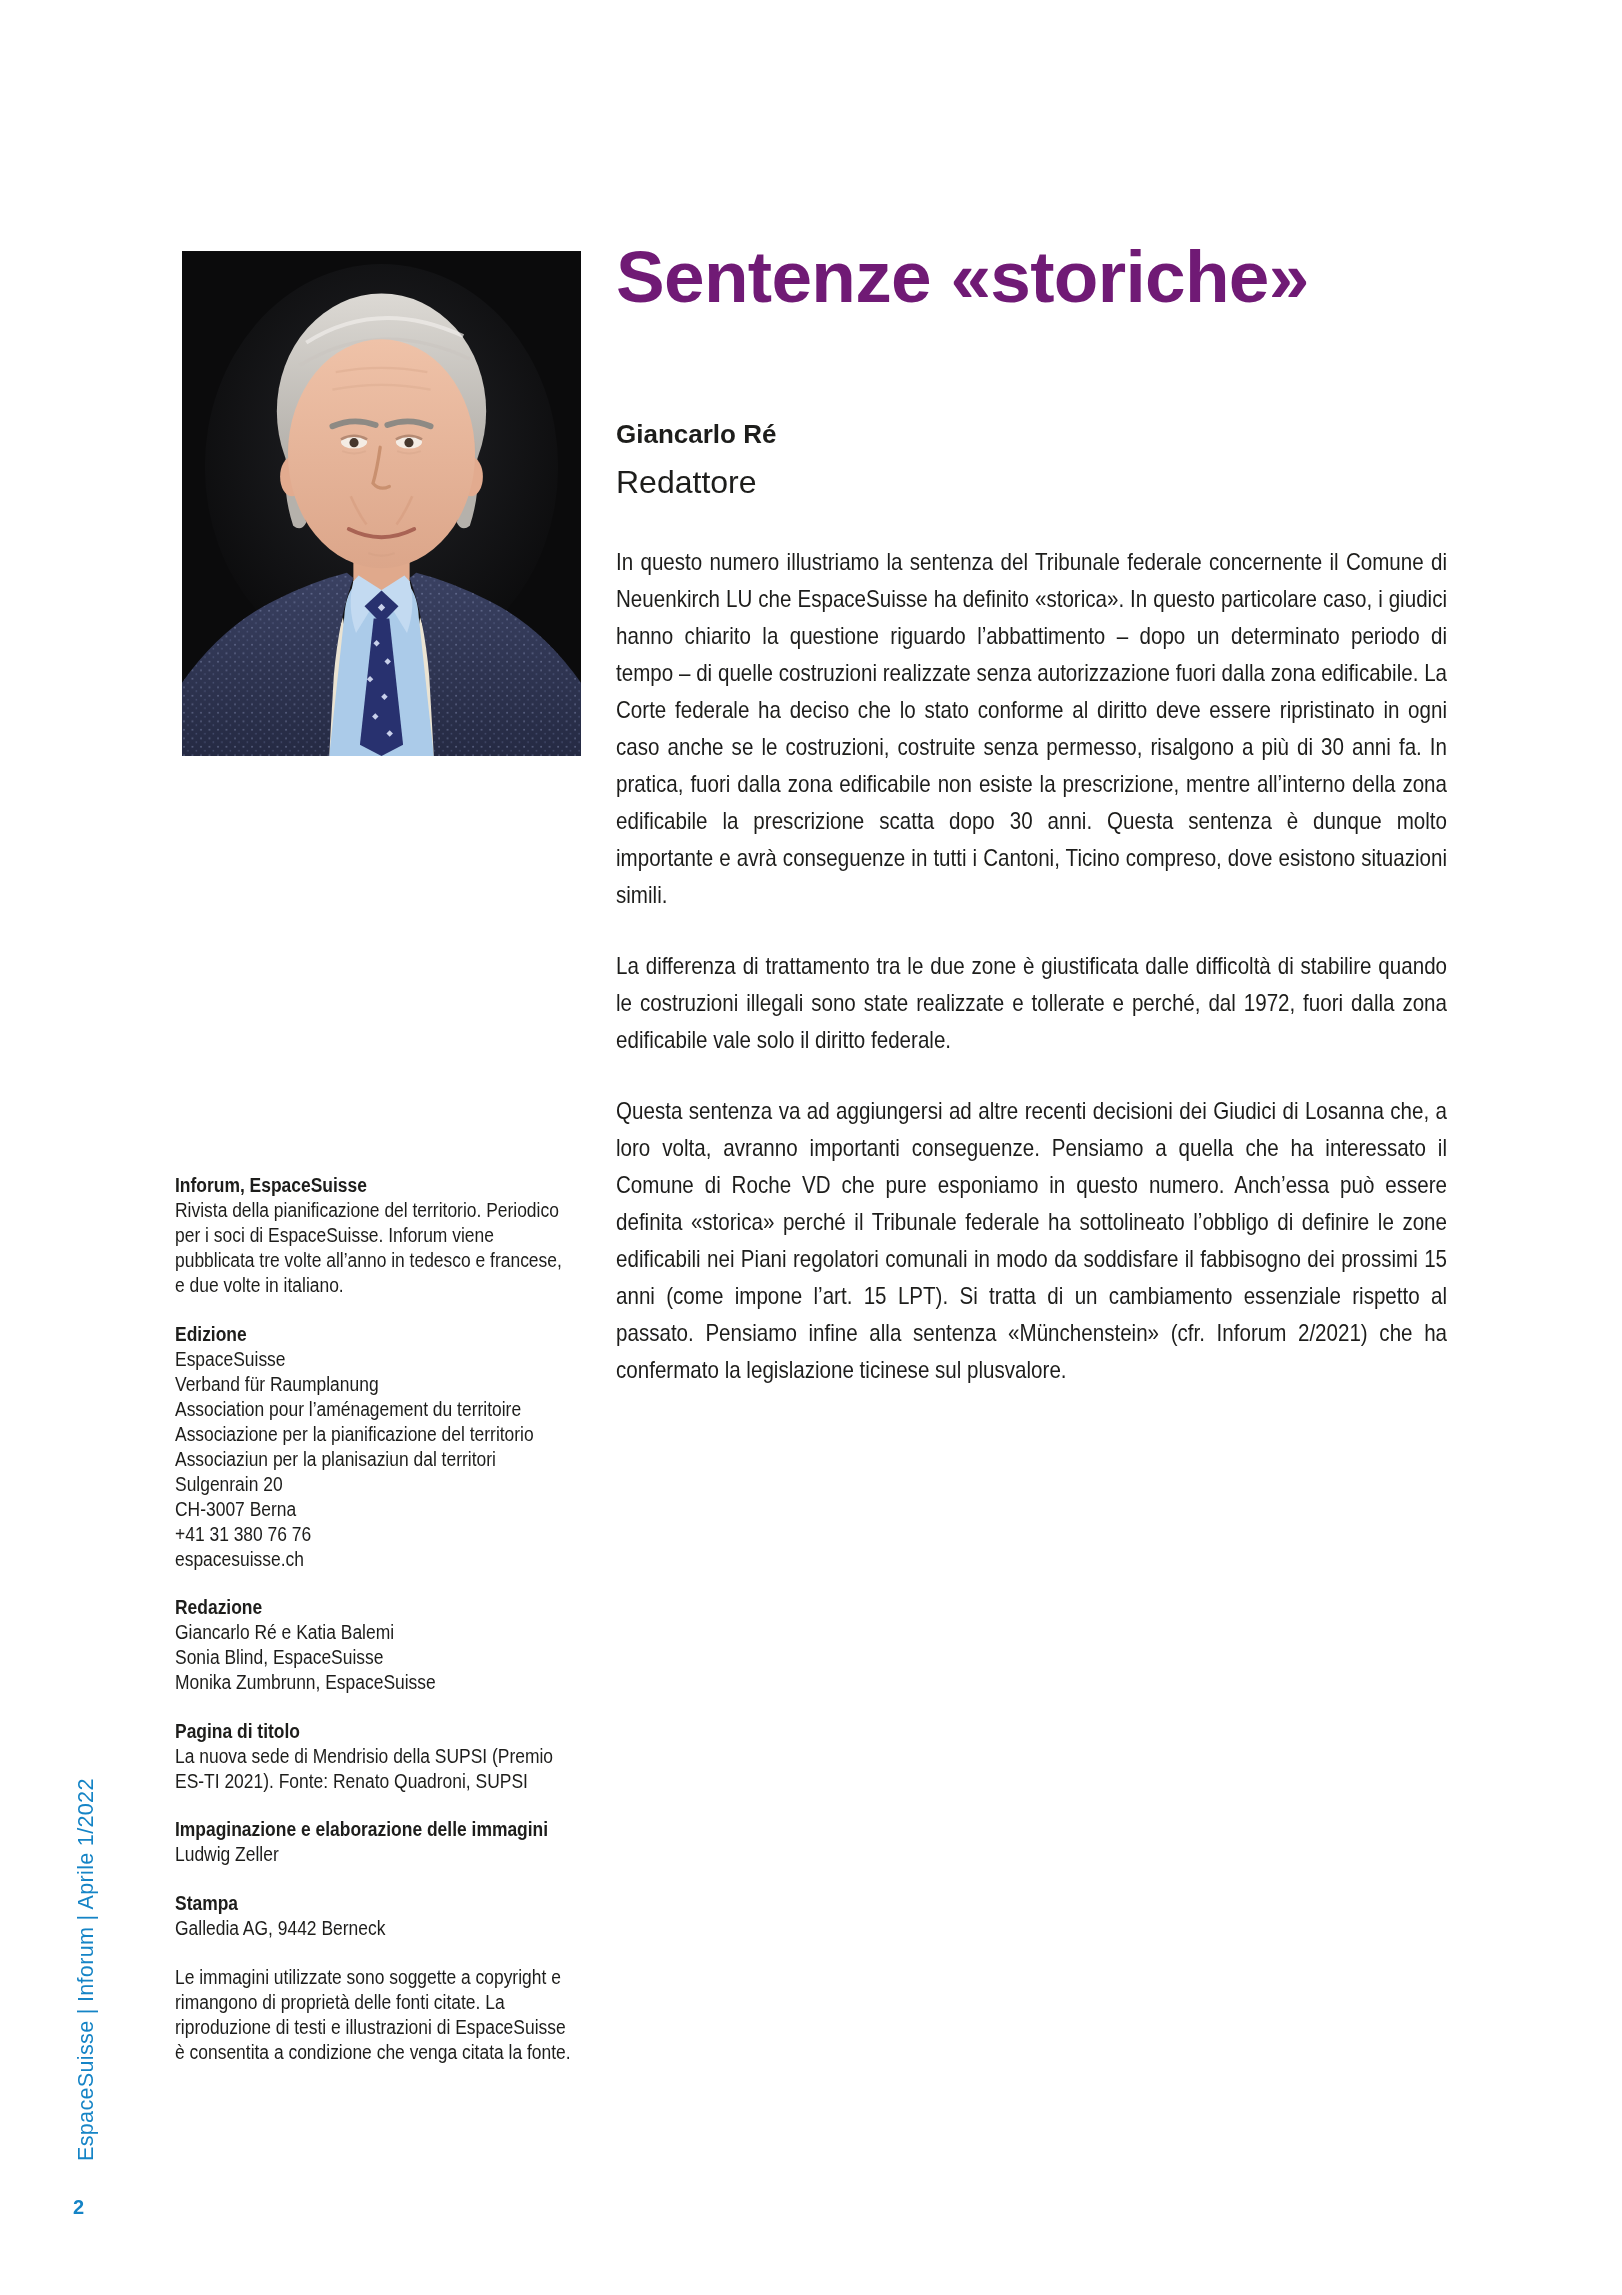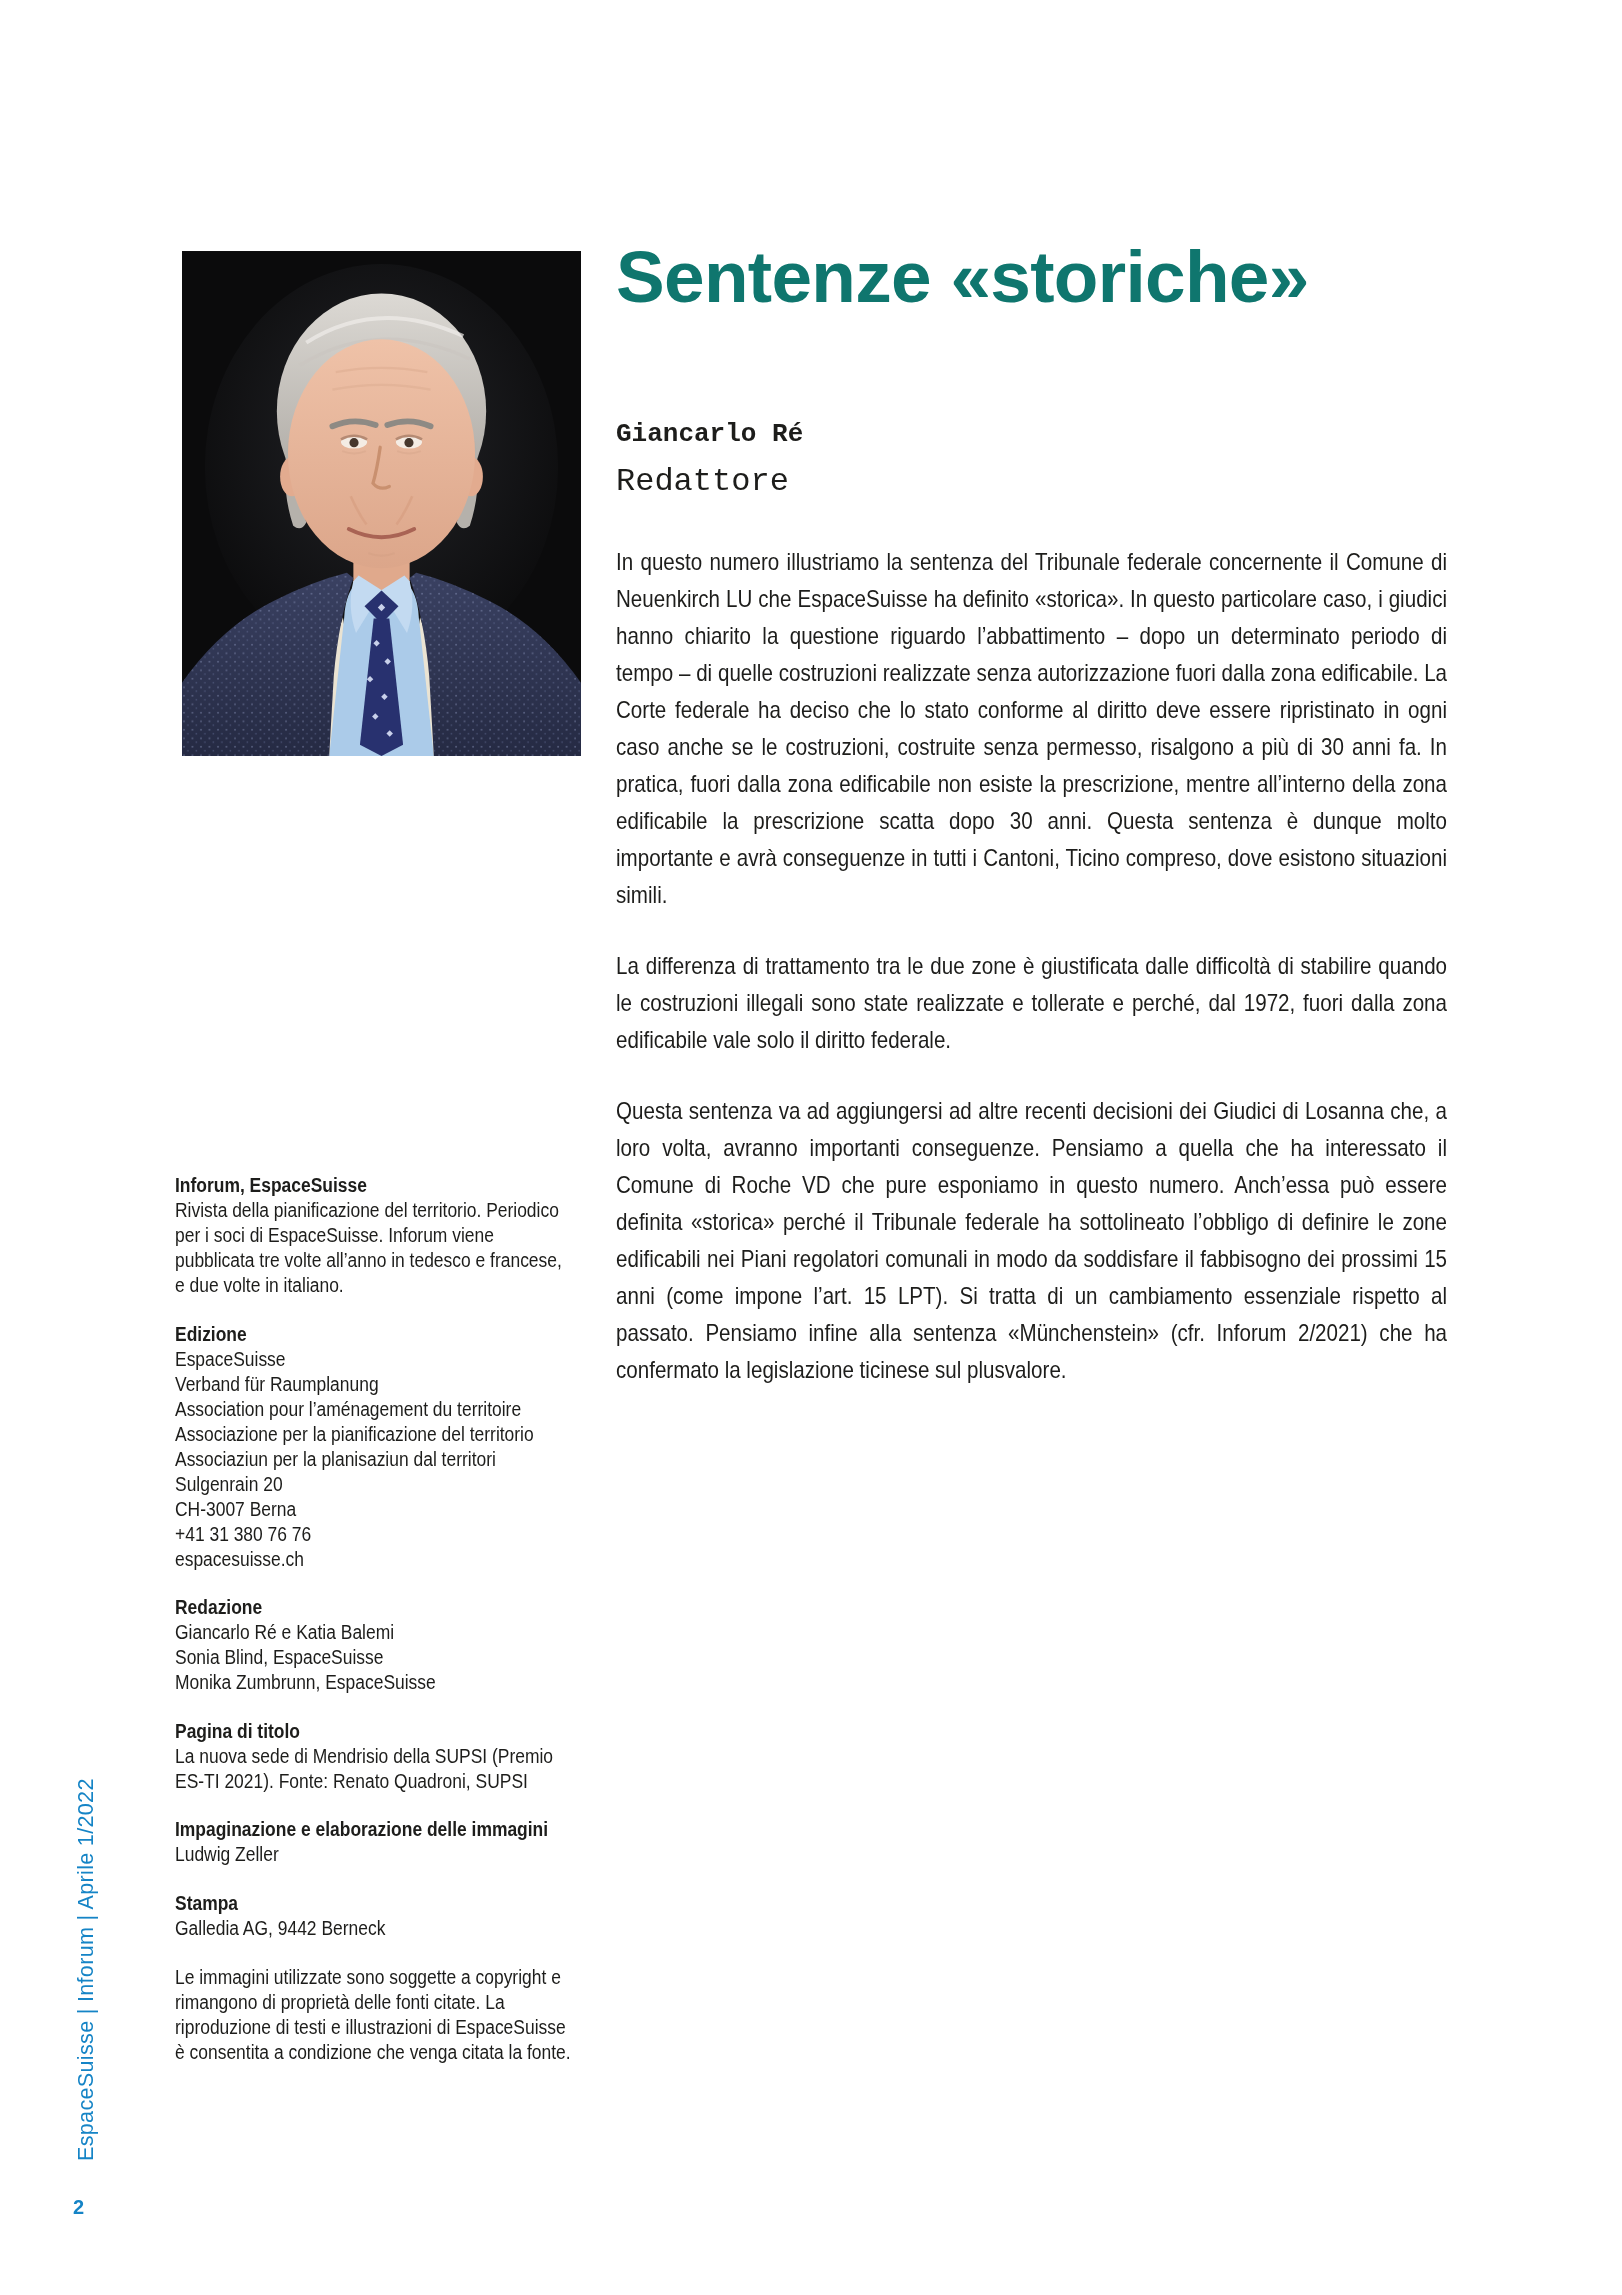--- a/index.html
+++ b/index.html
@@ -10,23 +10,23 @@
   }
 
   
   .portrait { position:absolute; left:182px; top:251px; width:399px; height:505px; margin:0; }
   .portrait svg { display:block; width:100%; height:100%; }
 
   
   .article-title {
     position:absolute; left:616px; top:240px; margin:0;
     font-size:73px; font-weight:700; line-height:1; letter-spacing:-0.7px;
-    color:#0f766e; white-space:nowrap;
-  }
-  .author-block { position:absolute; left:616px; top:410px;font-family:Liberation Mono, monospace; }
+    color:#701a75; white-space:nowrap;
+  }
+  .author-block { position:absolute; left:616px; top:410px; }
   .author-name { font-size:26px; font-weight:700; line-height:48px; }
   .author-role { font-size:32px; line-height:48px; }
 
   .article-body {
     position:absolute; left:616px; top:544px; width:953px;
     transform:scaleX(0.872); transform-origin:0 0;
     font-size:23.6px; line-height:37px; text-align:justify; color:#1d1d1b;
   }
   .article-body p { margin:0 0 34px 0; }
   .article-body p:last-child { margin-bottom:0; }

